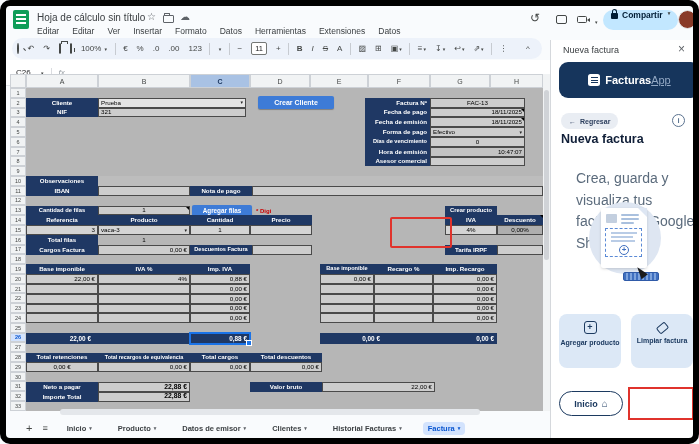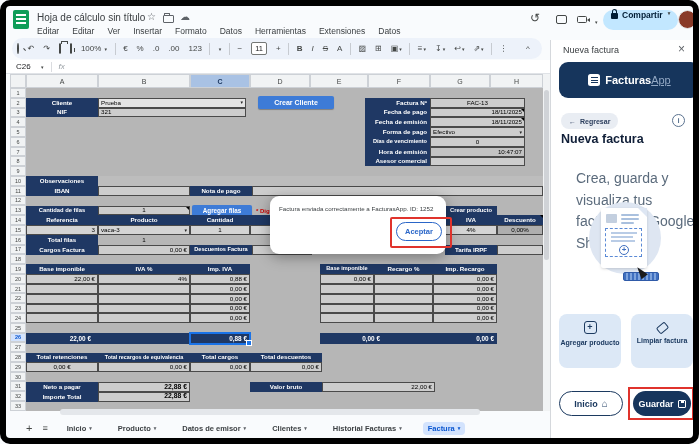--- a/index.html
+++ b/index.html
@@ -37,21 +37,21 @@
   .srch::after{content:"";position:absolute;left:5px;top:5px;width:3px;height:1.2px;background:#444746;transform:rotate(45deg);}
   .prn{width:9px;height:6px;border:1.1px solid #444746;border-radius:1px;position:relative;margin-top:2px;}
   .prn::before{content:"";position:absolute;left:1.5px;top:-3px;width:4.5px;height:2px;border:1px solid #444746;border-bottom:none;}
   .roller{width:8px;height:4px;border:1.1px solid #444746;border-radius:1px;position:relative;}
   .roller::after{content:"";position:absolute;left:3px;top:4px;width:1.2px;height:4px;background:#444746;}
   .sizebox{width:16px;height:13px;background:#fff;border:1px solid #747775;border-radius:2px;
       display:inline-flex;align-items:center;justify-content:center;font-size:7.5px;color:#202124;}
   .cdown{font-size:5px;color:#444746;margin-left:1px;}
 
   
-  .fbar{position:absolute;left:6px;top:60px;width:544px;height:14px;background:#fff;border-bottom:1px solid #e0e3e7;
+  .fbar{position:absolute;left:6px;top:60px;width:544px;height:26px;background:#fff;border-bottom:1px solid #e0e3e7;
       display:flex;align-items:center;font-size:8px;color:#202124;}
 
   
   .colhdr{position:absolute;top:74px;height:14px;background:#f1f3f4;border:0.5px solid #cdd1d6;
       font-size:7px;color:#444746;display:flex;align-items:center;justify-content:center;}
   .colhdr.sel{background:#a9c2e4;color:#17335c;font-weight:bold;}
   .gutter{position:absolute;left:10px;top:88px;width:16px;}
   .rnum{height:9.79px;background:#f1f3f4;border:0.5px solid #cdd1d6;font-size:5.5px;color:#444746;
       display:flex;align-items:center;justify-content:center;}
   .rnum.active{background:#d3e3fd;color:#0b57d0;font-weight:bold;}
@@ -517,27 +517,19 @@
     </div>
     <div class="card" style="left:80px;">
       <span class="eraser"></span>
       <span class="lab">Limpiar factura</span>
     </div>
 
     <div class="btn-out">
       <span>Inicio</span>
       <span class="house">⌂</span>
     </div>
-    <div class="btn-fill">
-      <span>Guardar</span>
-      <span class="floppy"></span>
-    </div>
   </div>
   <div class="redbox" style="left:628px;top:387px;width:66px;height:33px;"></div>
 
-  <div class="modal">
-    <div class="modal-msg">Factura enviada correctamente a FacturasApp. ID: 1252</div>
-    <div class="accept">Aceptar</div>
-  </div>
   <div class="redbox" style="left:390px;top:217px;width:62px;height:31px;border-radius:2px;"></div>
 
   <div class="frame"></div>
 </div>
 
 </body></html>

